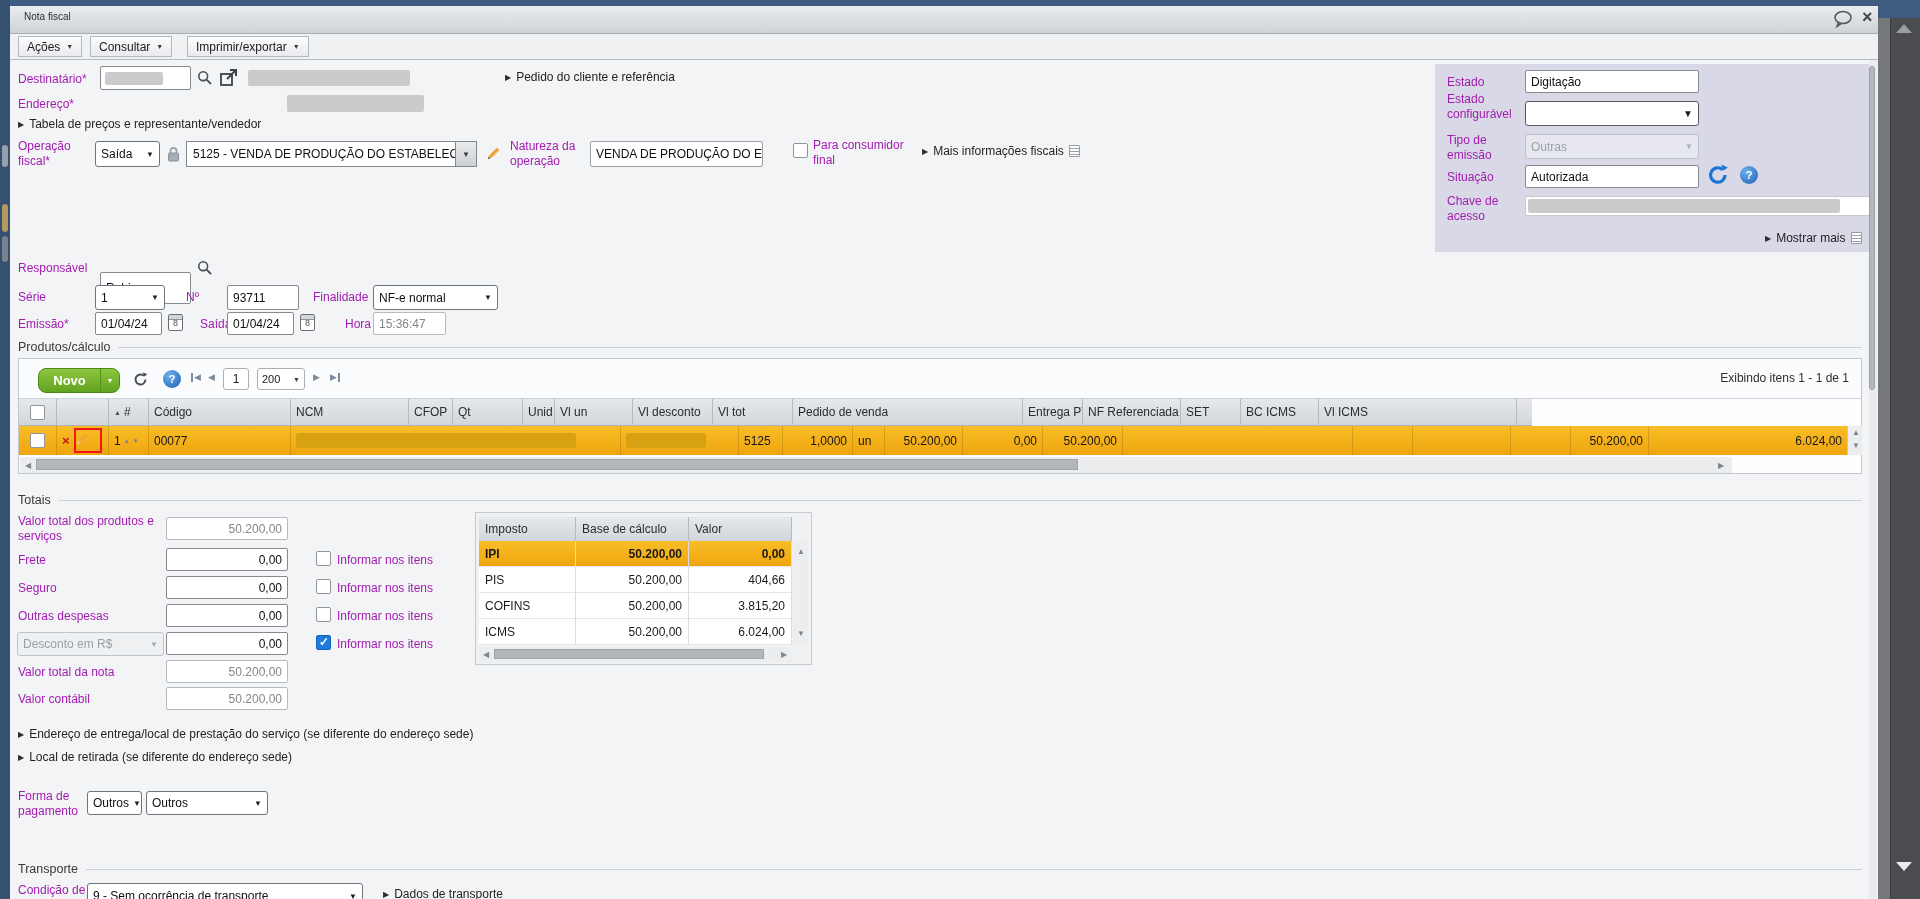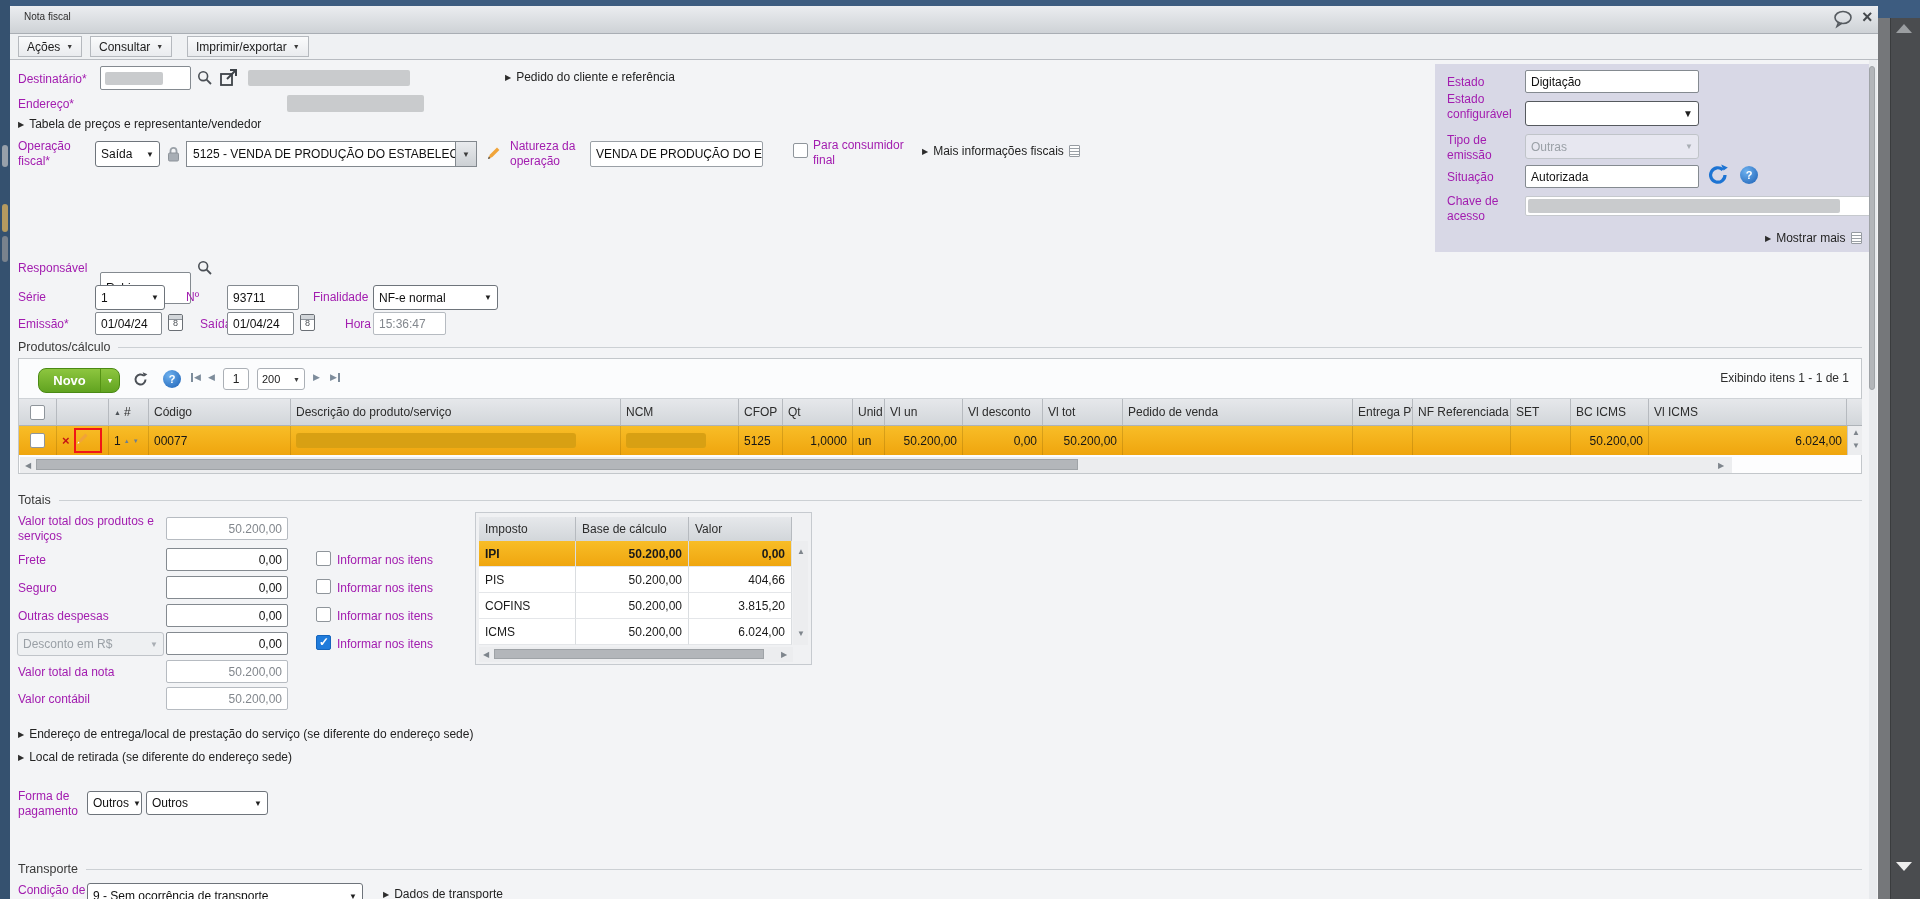--- a/index.html
+++ b/index.html
@@ -287,23 +287,20 @@
           <span class="cb" style="position:static"></span>
         </div>
       <div class="hc" style="width:52px"></div>
       <div class="hc" style="width:40px;gap:3px">
           <span style="font-size:7px;color:#4c5257">▲</span>
           <span>#</span>
         </div>
       <div class="hc" style="width:142px">
           <span>Código</span>
         </div>
-      <div class="hc" style="width:330px">
-          <span>Descrição do produto/serviço</span>
-        </div>
       <div class="hc" style="width:118px">
           <span>NCM</span>
         </div>
       <div class="hc" style="width:44px">
           <span>CFOP</span>
         </div>
       <div class="hc" style="width:70px">
           <span>Qt</span>
         </div>
       <div class="hc" style="width:32px">

